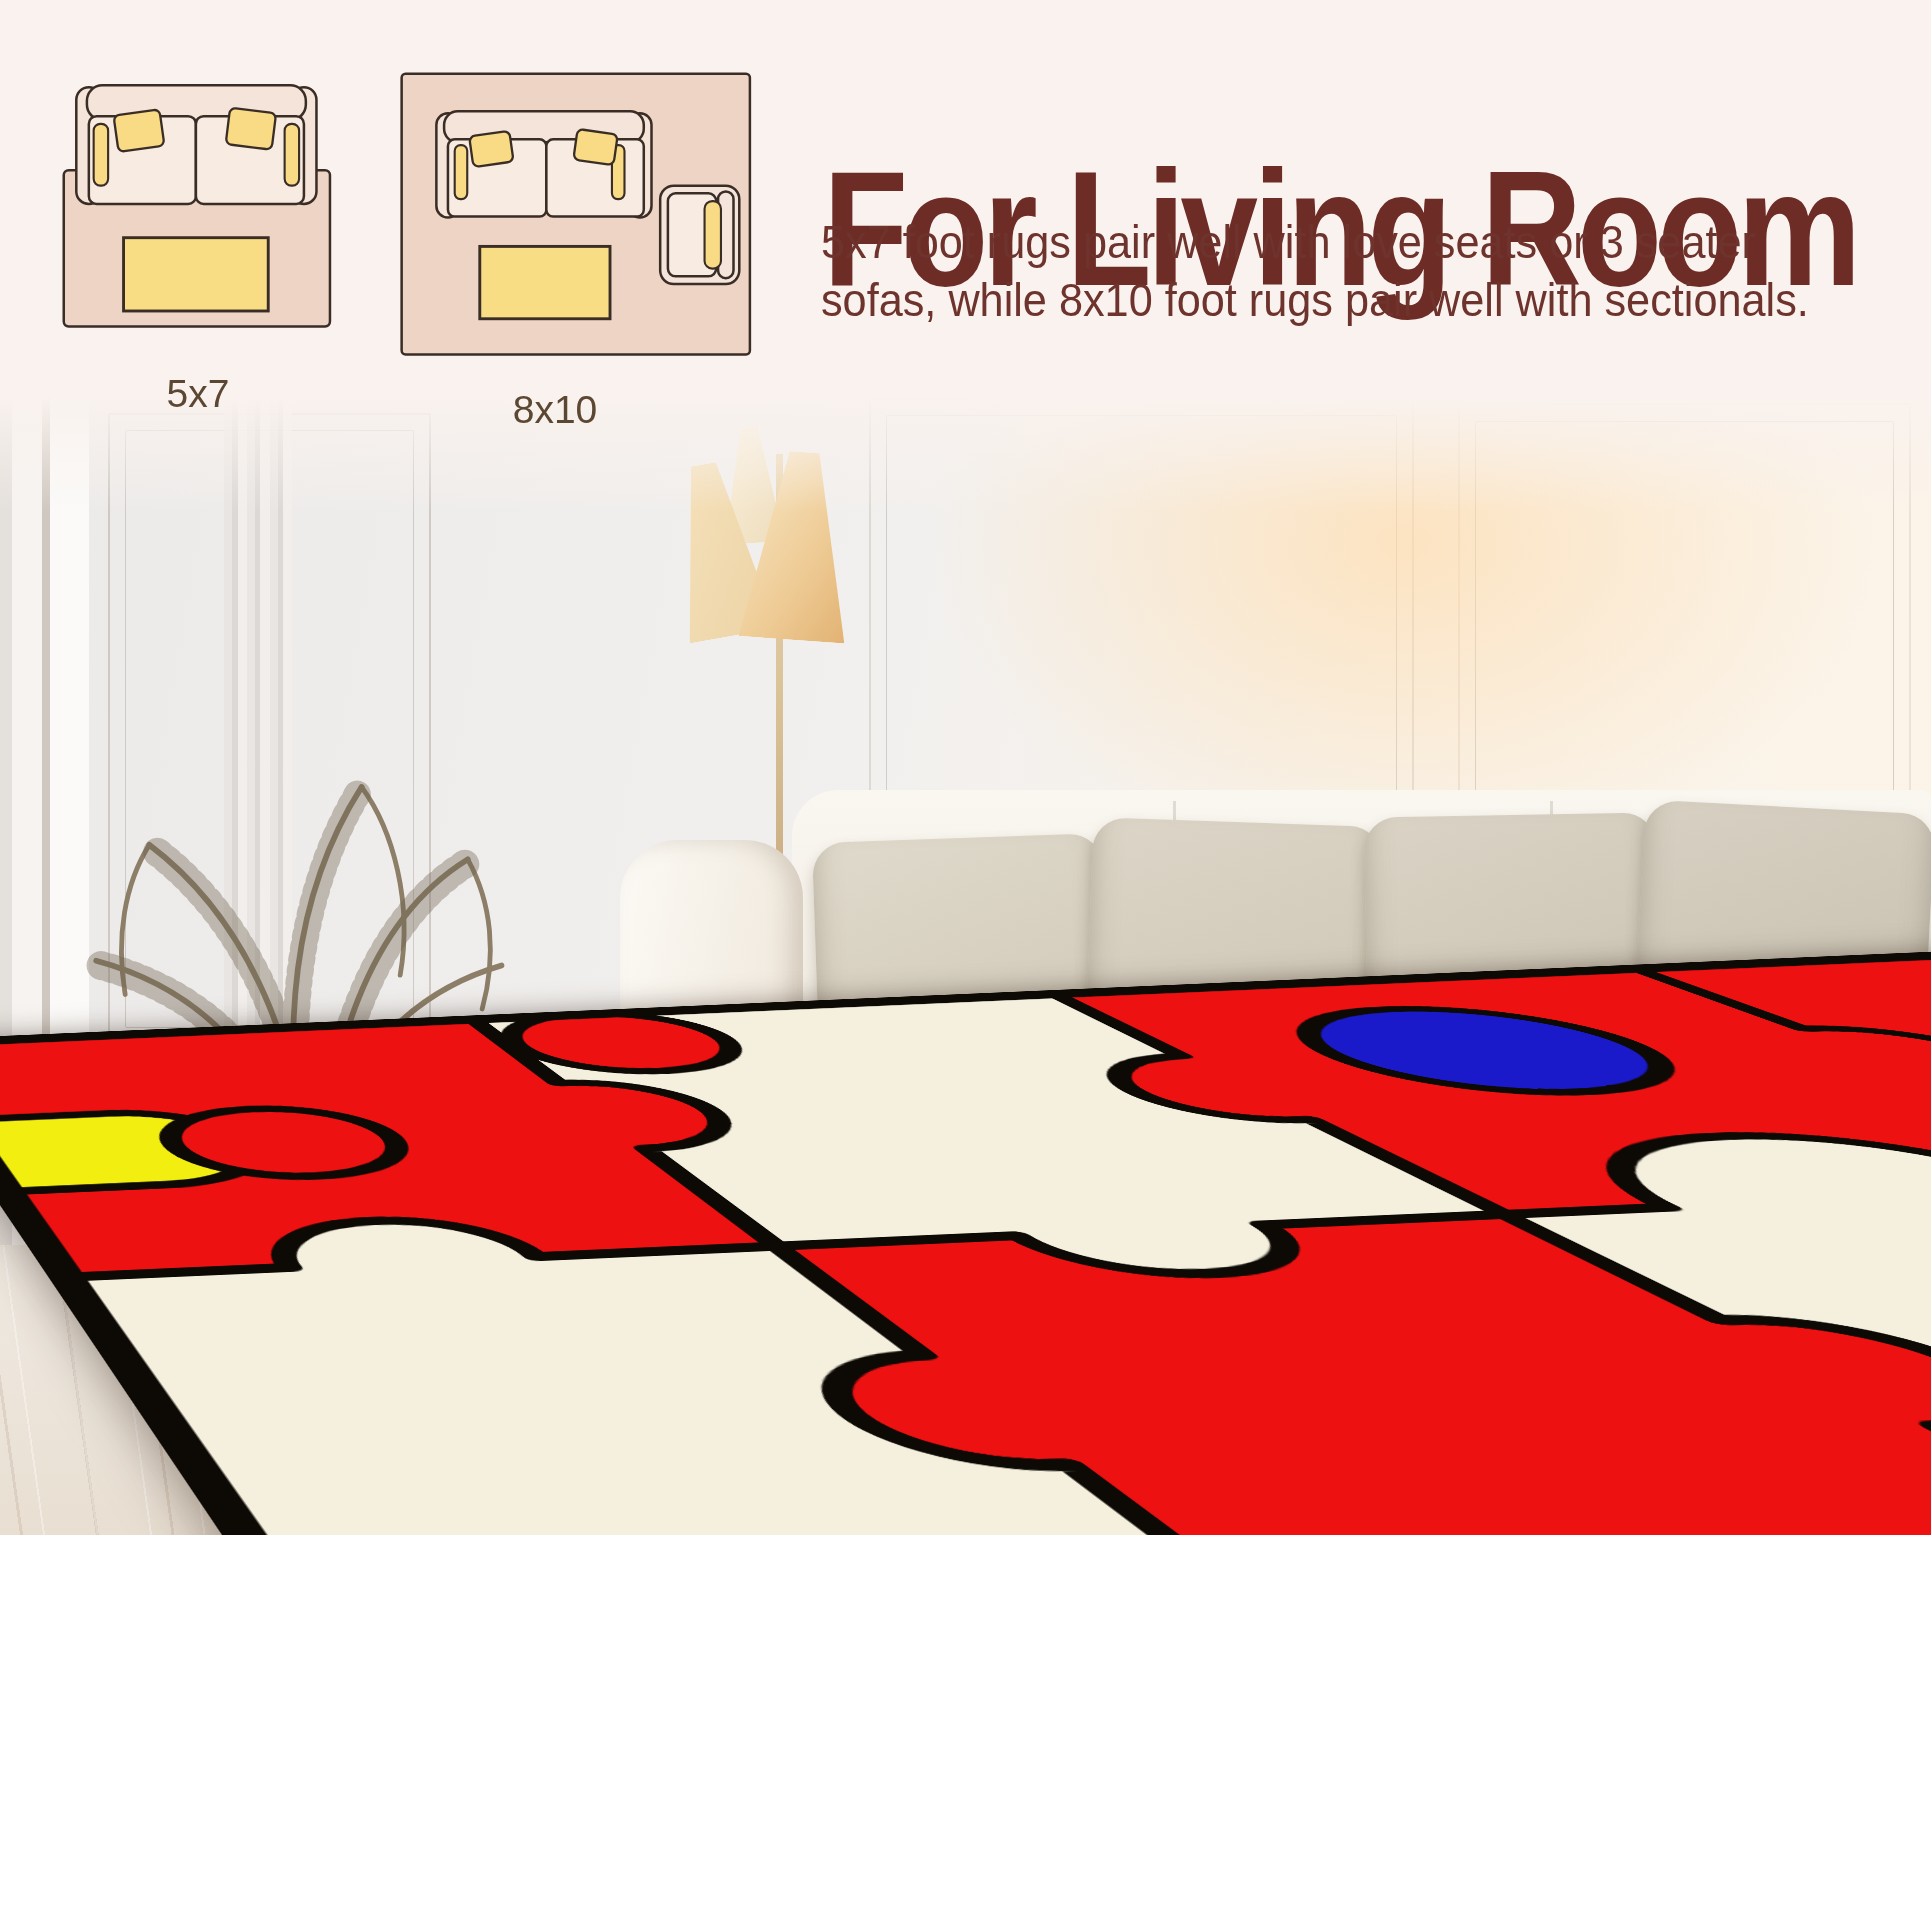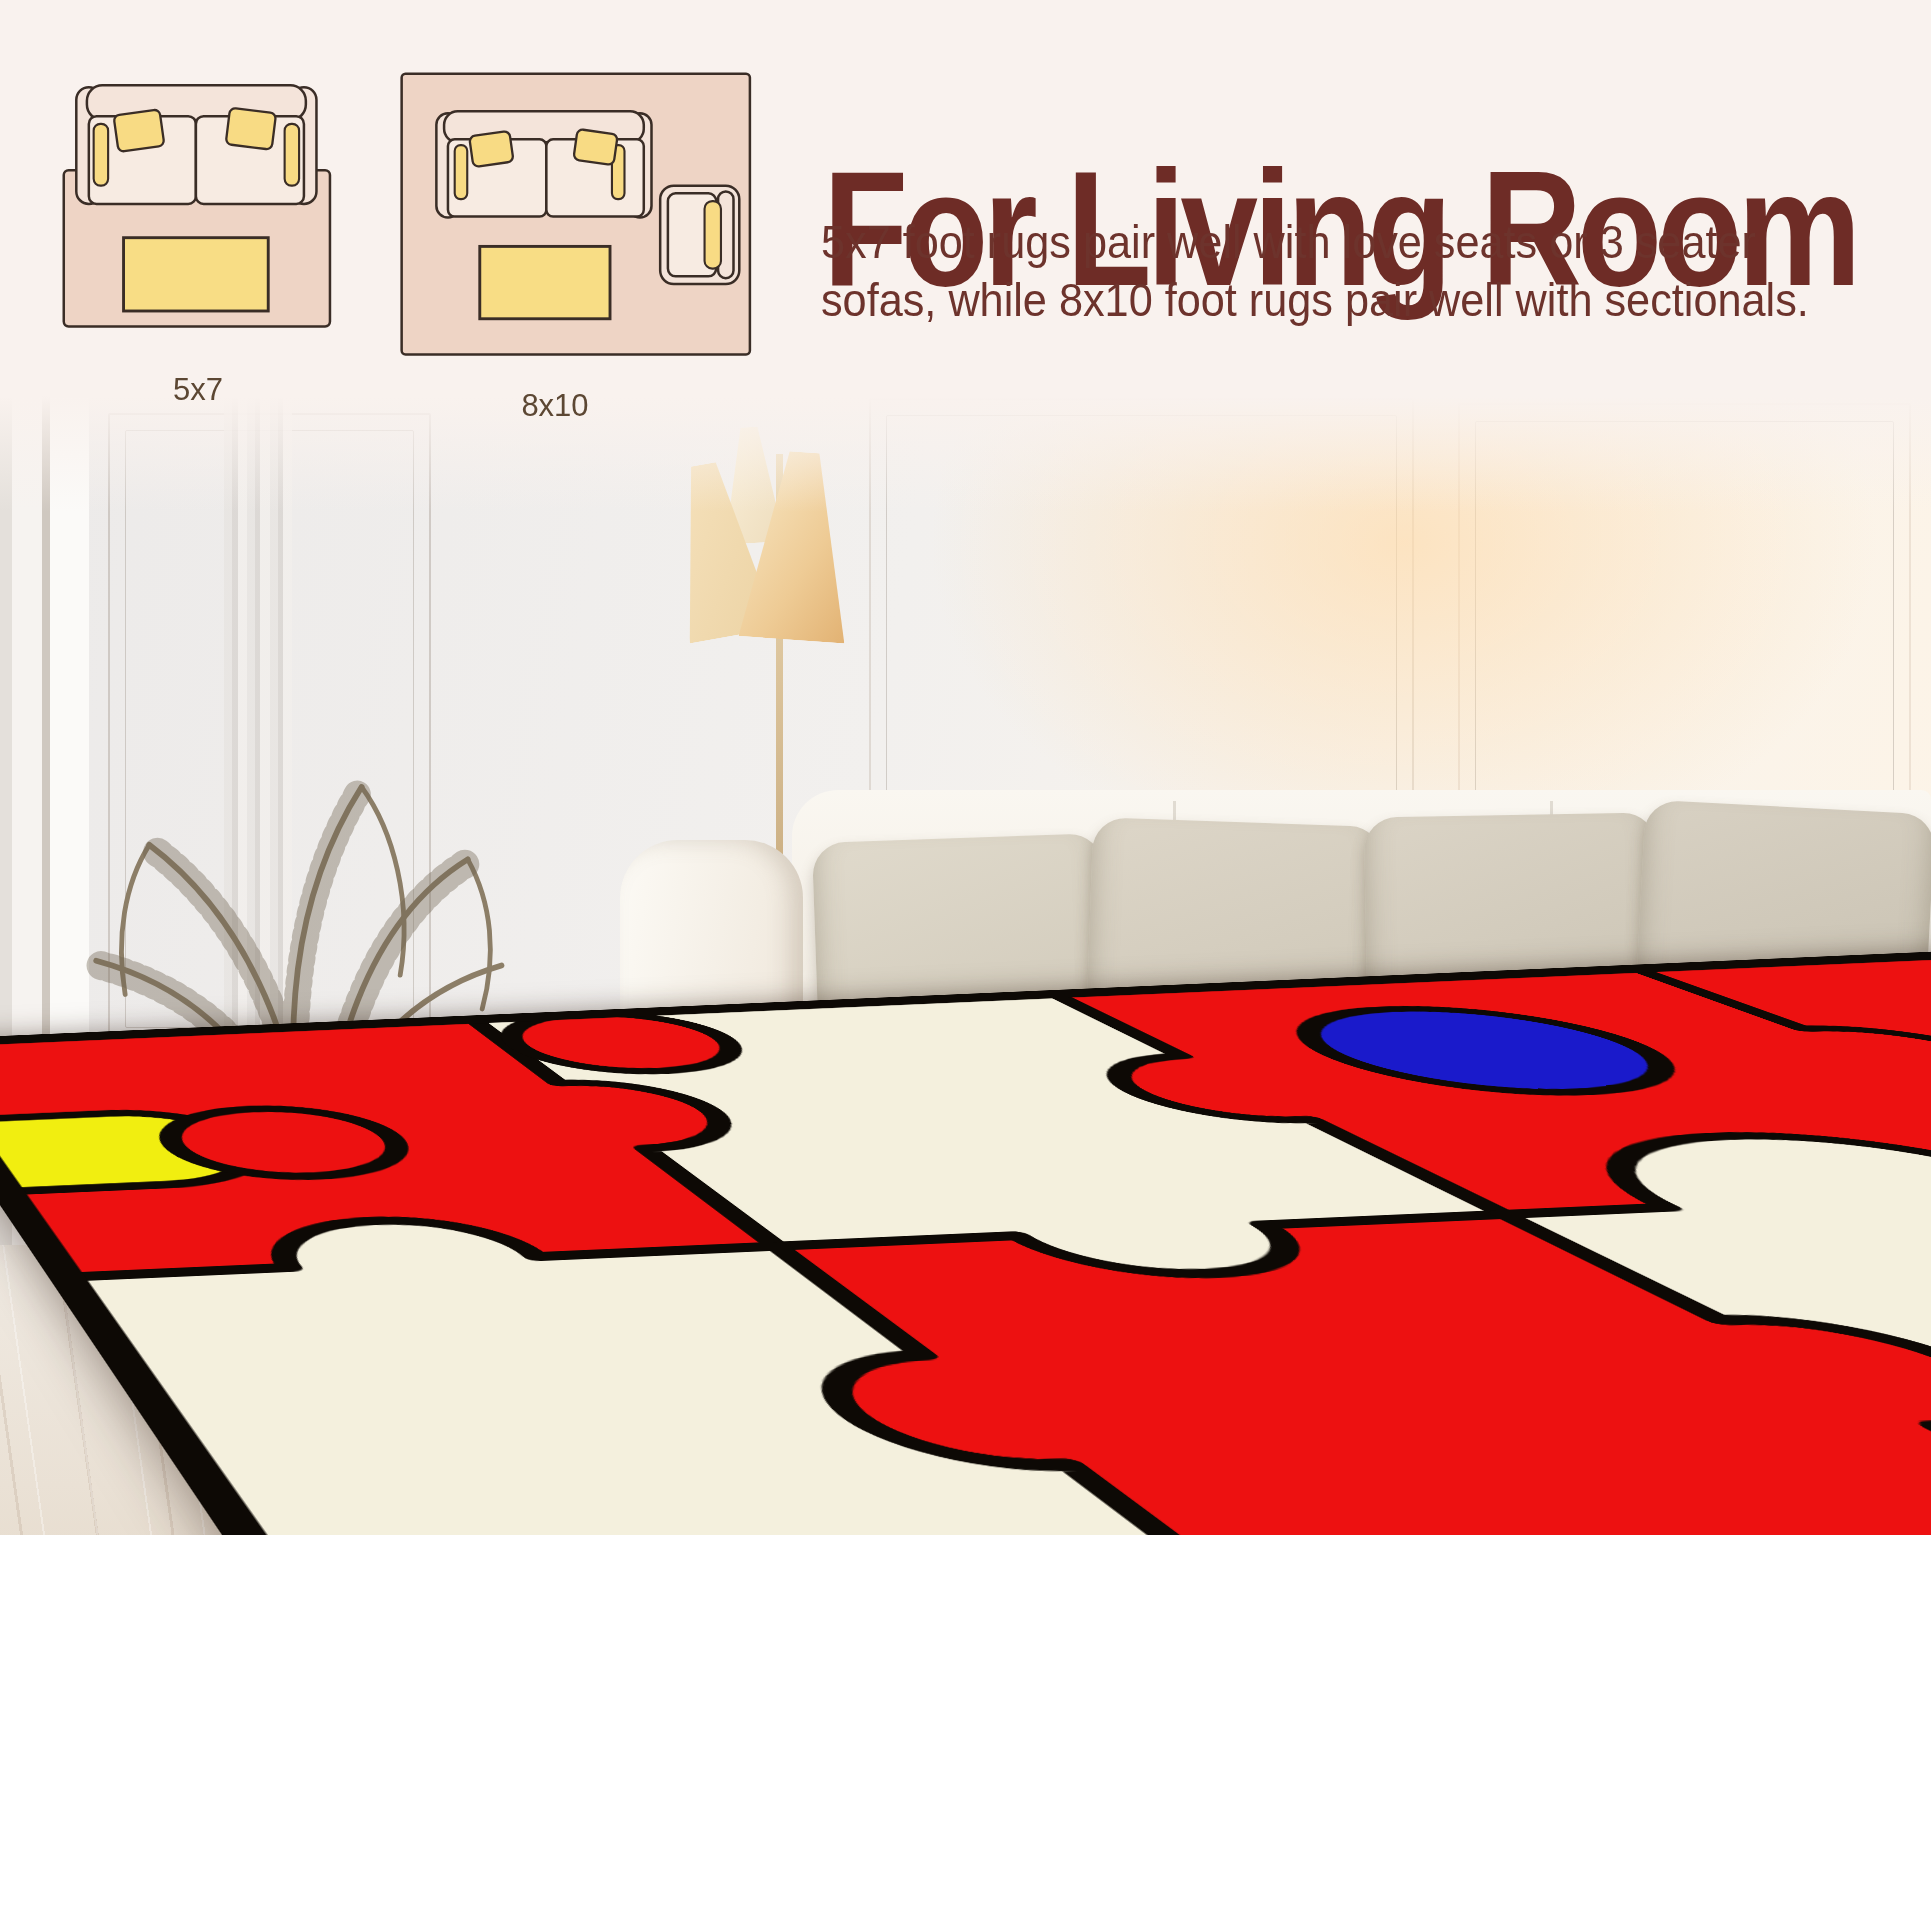--- a/index.html
+++ b/index.html
@@ -7,21 +7,21 @@
          font-family:"Liberation Sans", sans-serif;background:#86efac;}
   .abs{position:absolute;}
 
   
   .header{position:absolute;left:0;top:0;width:1931px;height:391px;background:#f9f2ee;z-index:10;}
   .title{position:absolute;left:823px;top:25px;font-size:164px;font-weight:700;
          letter-spacing:-5.8px;color:#6e2c26;transform:scaleX(.85);transform-origin:left top;white-space:nowrap;}
   .desc{position:absolute;left:821px;top:214px;font-size:46px;line-height:1.26;color:#6d332c;
         transform:scaleX(.94);transform-origin:left top;white-space:nowrap;}
   .diagram{position:absolute;z-index:11;}
-  .diag-label{position:absolute;z-index:12;font-size:31px;color:#5c4733;text-align:center;}
+  .diag-label{position:absolute;z-index:12;font-size:39px;color:#5c4733;text-align:center;}
   .lbl1{left:145px;top:372px;width:106px;}
   .lbl2{left:492px;top:388px;width:126px;}
 
   
   .photo{position:absolute;left:0;top:386px;width:1931px;height:1545px;overflow:hidden;
          background:linear-gradient(180deg,#f3f1ef 0%,#f0edeb 40%,#ece8e4 58%);z-index:1;}
   .photo-fade{position:absolute;left:0;top:0;width:1931px;height:126px;
          background:linear-gradient(180deg,#f9f2ee 8%,rgba(249,242,238,0) 100%);z-index:9;}
 
   

